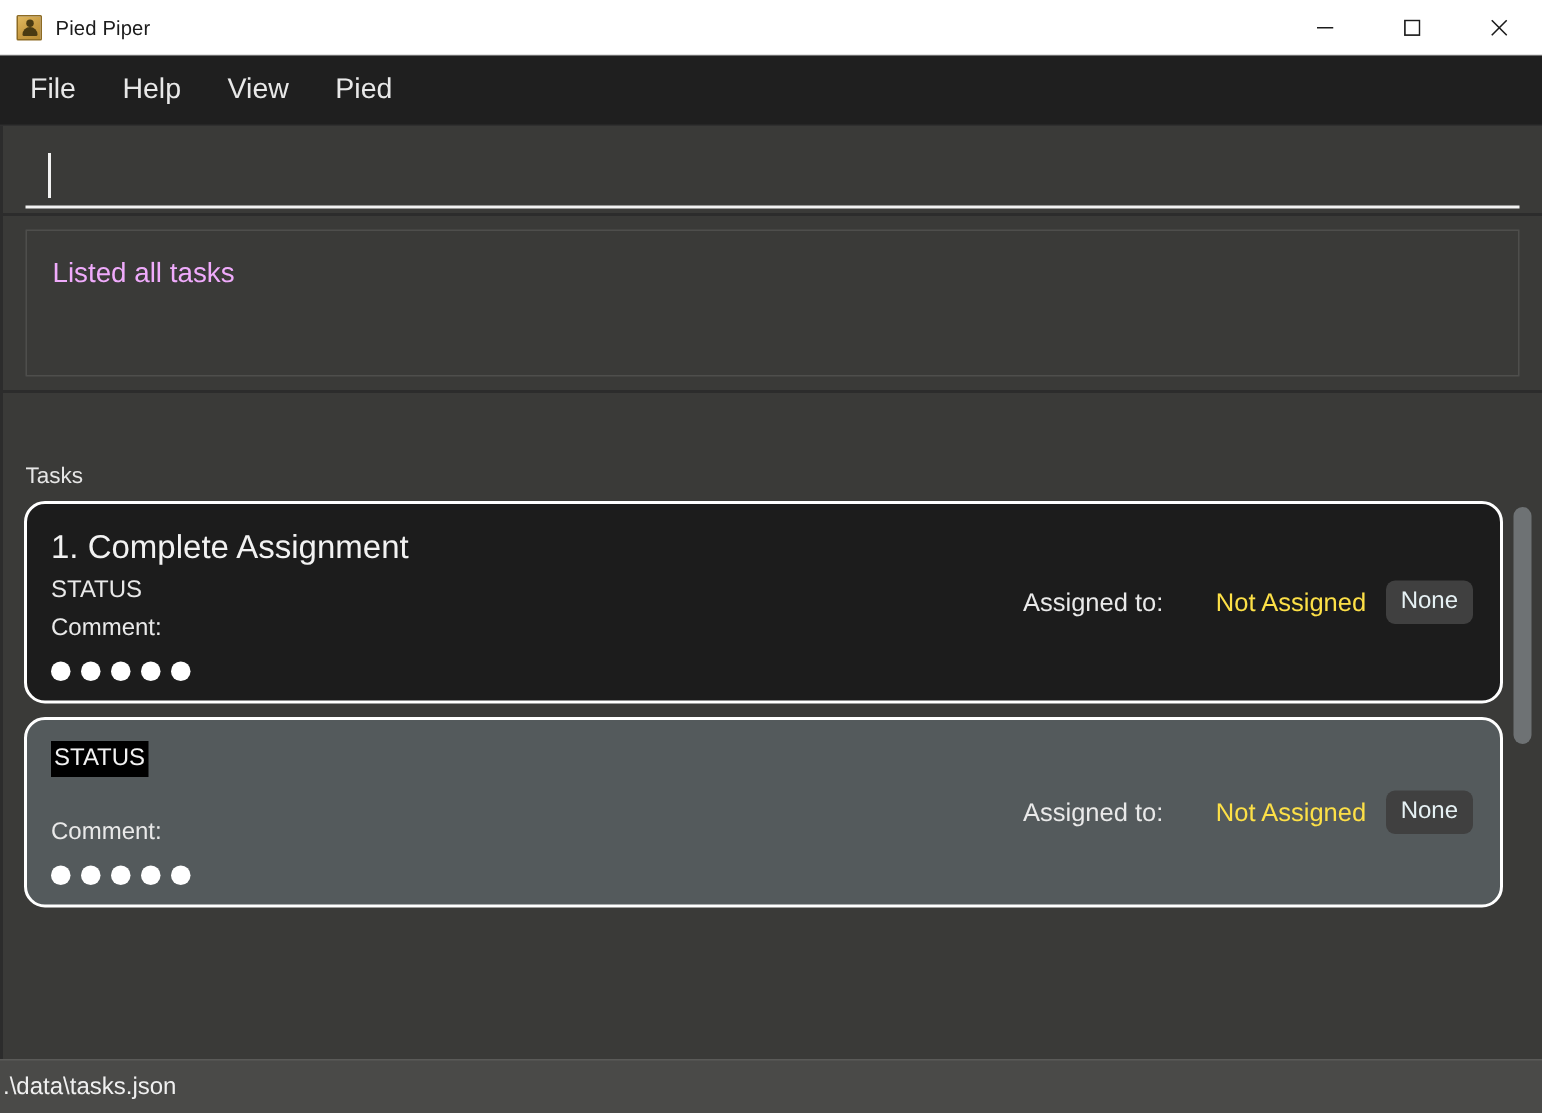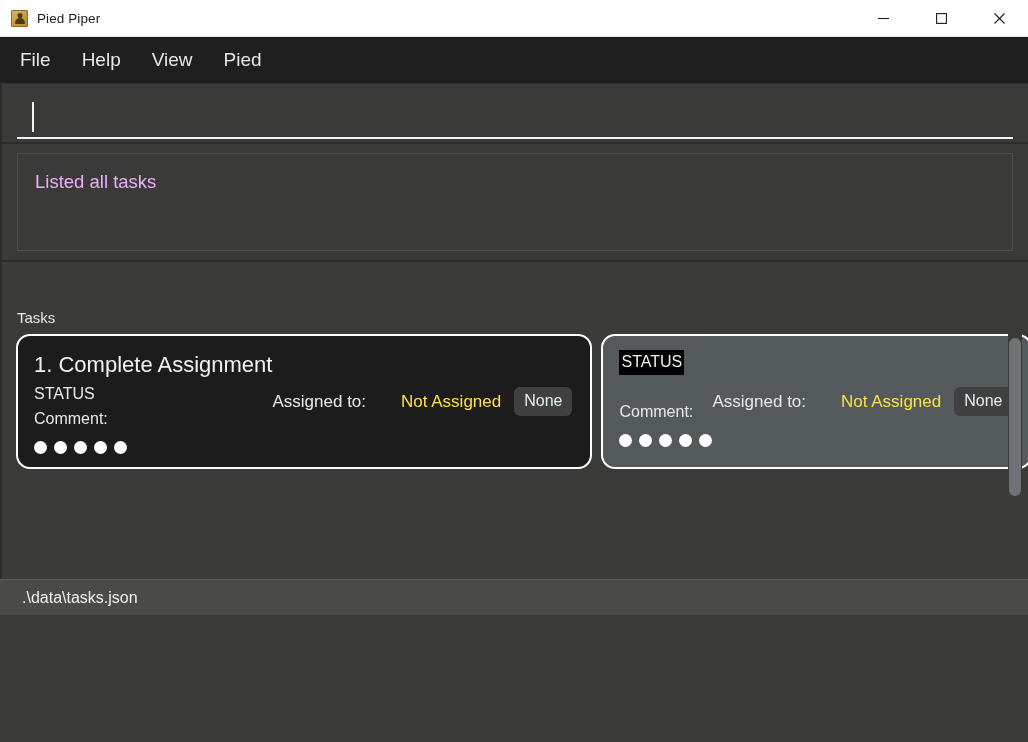--- a/index.html
+++ b/index.html
@@ -7,21 +7,21 @@
   html, body {
     width: 1028px;
     height: 742px;
     overflow: hidden;
     font-family: "Liberation Sans", sans-serif;
     background: #3a3a38;
   }
 
   .app-window {
     width: 1028px;
-    height: 615px;
+    height: 742px;
     display: flex;
     flex-direction: column;
     background: #3a3a38;
     position: relative;
   }
 
   
   .titlebar {
     height: 37px;
     background: #ffffff;
@@ -198,21 +198,21 @@
   }
   .tasks-scroll {
     flex: 1 1 auto;
     position: relative;
     overflow: hidden;
     padding: 0 26px 0 14px;
     min-height: 0;
   }
   .tasks-list {
     display: flex;
-    flex-direction: row;
+    flex-direction: column;
     gap: 9px;
   }
 
   
   .task-card {
     border: 2px solid #ffffff;
     border-radius: 14px;
     padding: 14px 16px 13px 16px;
     position: relative;
     display: flex;
@@ -318,21 +318,21 @@
     border-radius: 6px;
     cursor: pointer;
   }
 
   
   .statusbar {
     flex: 0 0 36px;
     background: #4a4a48;
     display: flex;
     align-items: center;
-    padding-left: 22px;
+    padding-left: 2px;
     border-top: 1px solid #5a5a58;
   }
   .statusbar-text {
     font-size: 16px;
     color: #f0f0f0;
     white-space: nowrap;
   }
 </style>
 </head>
 <body>

